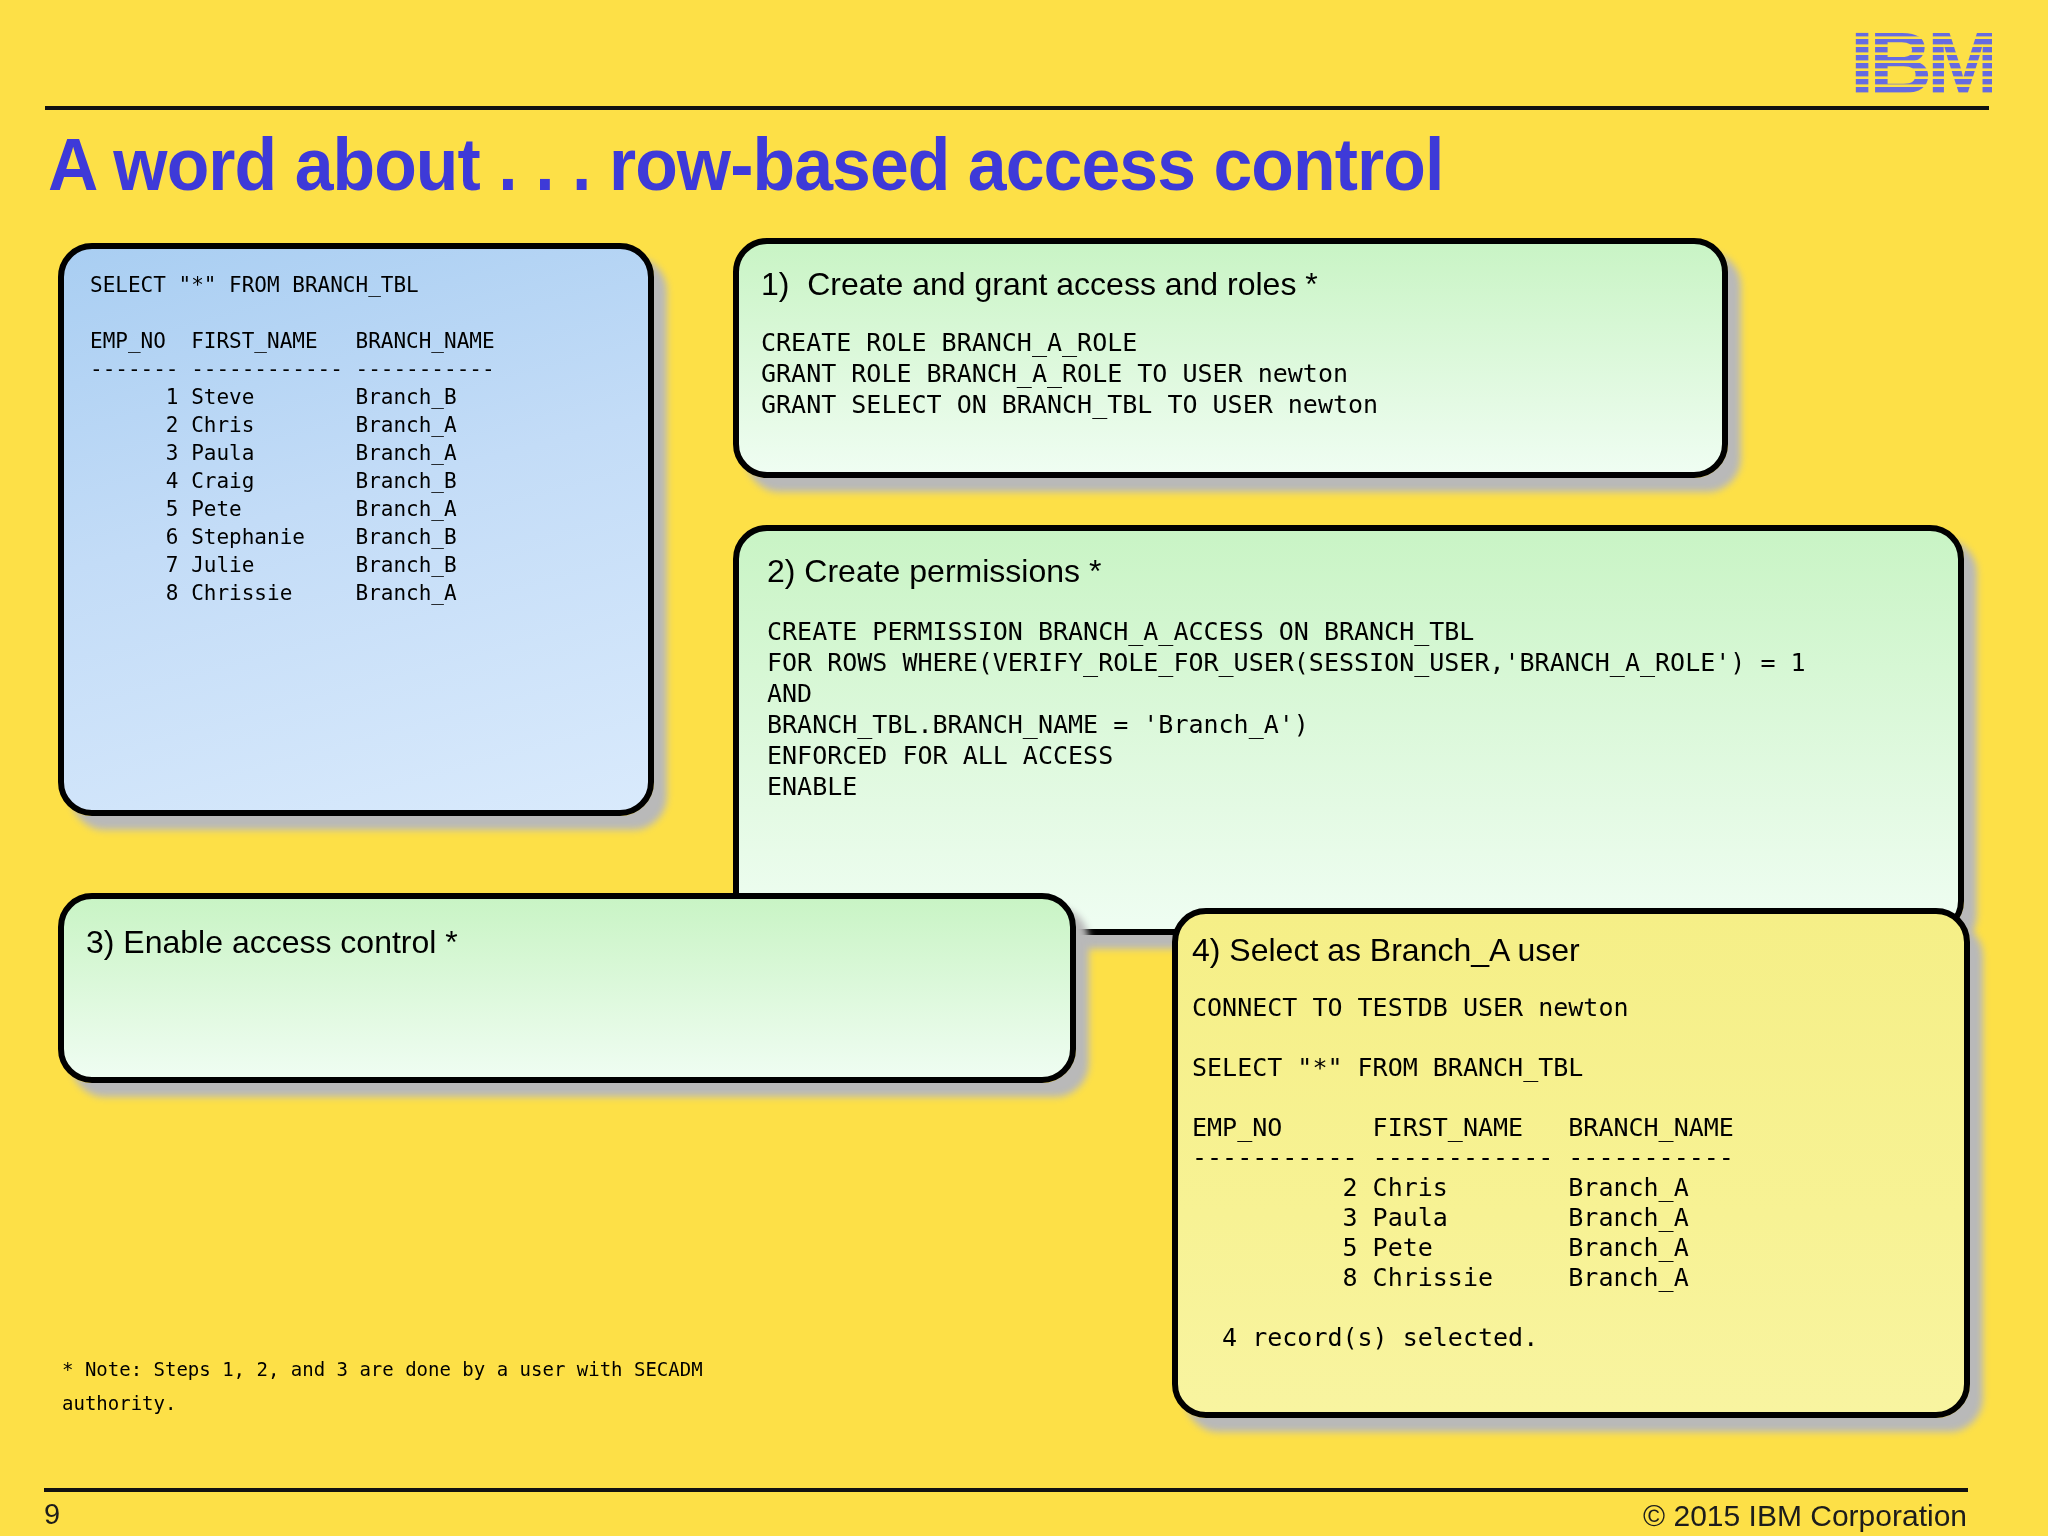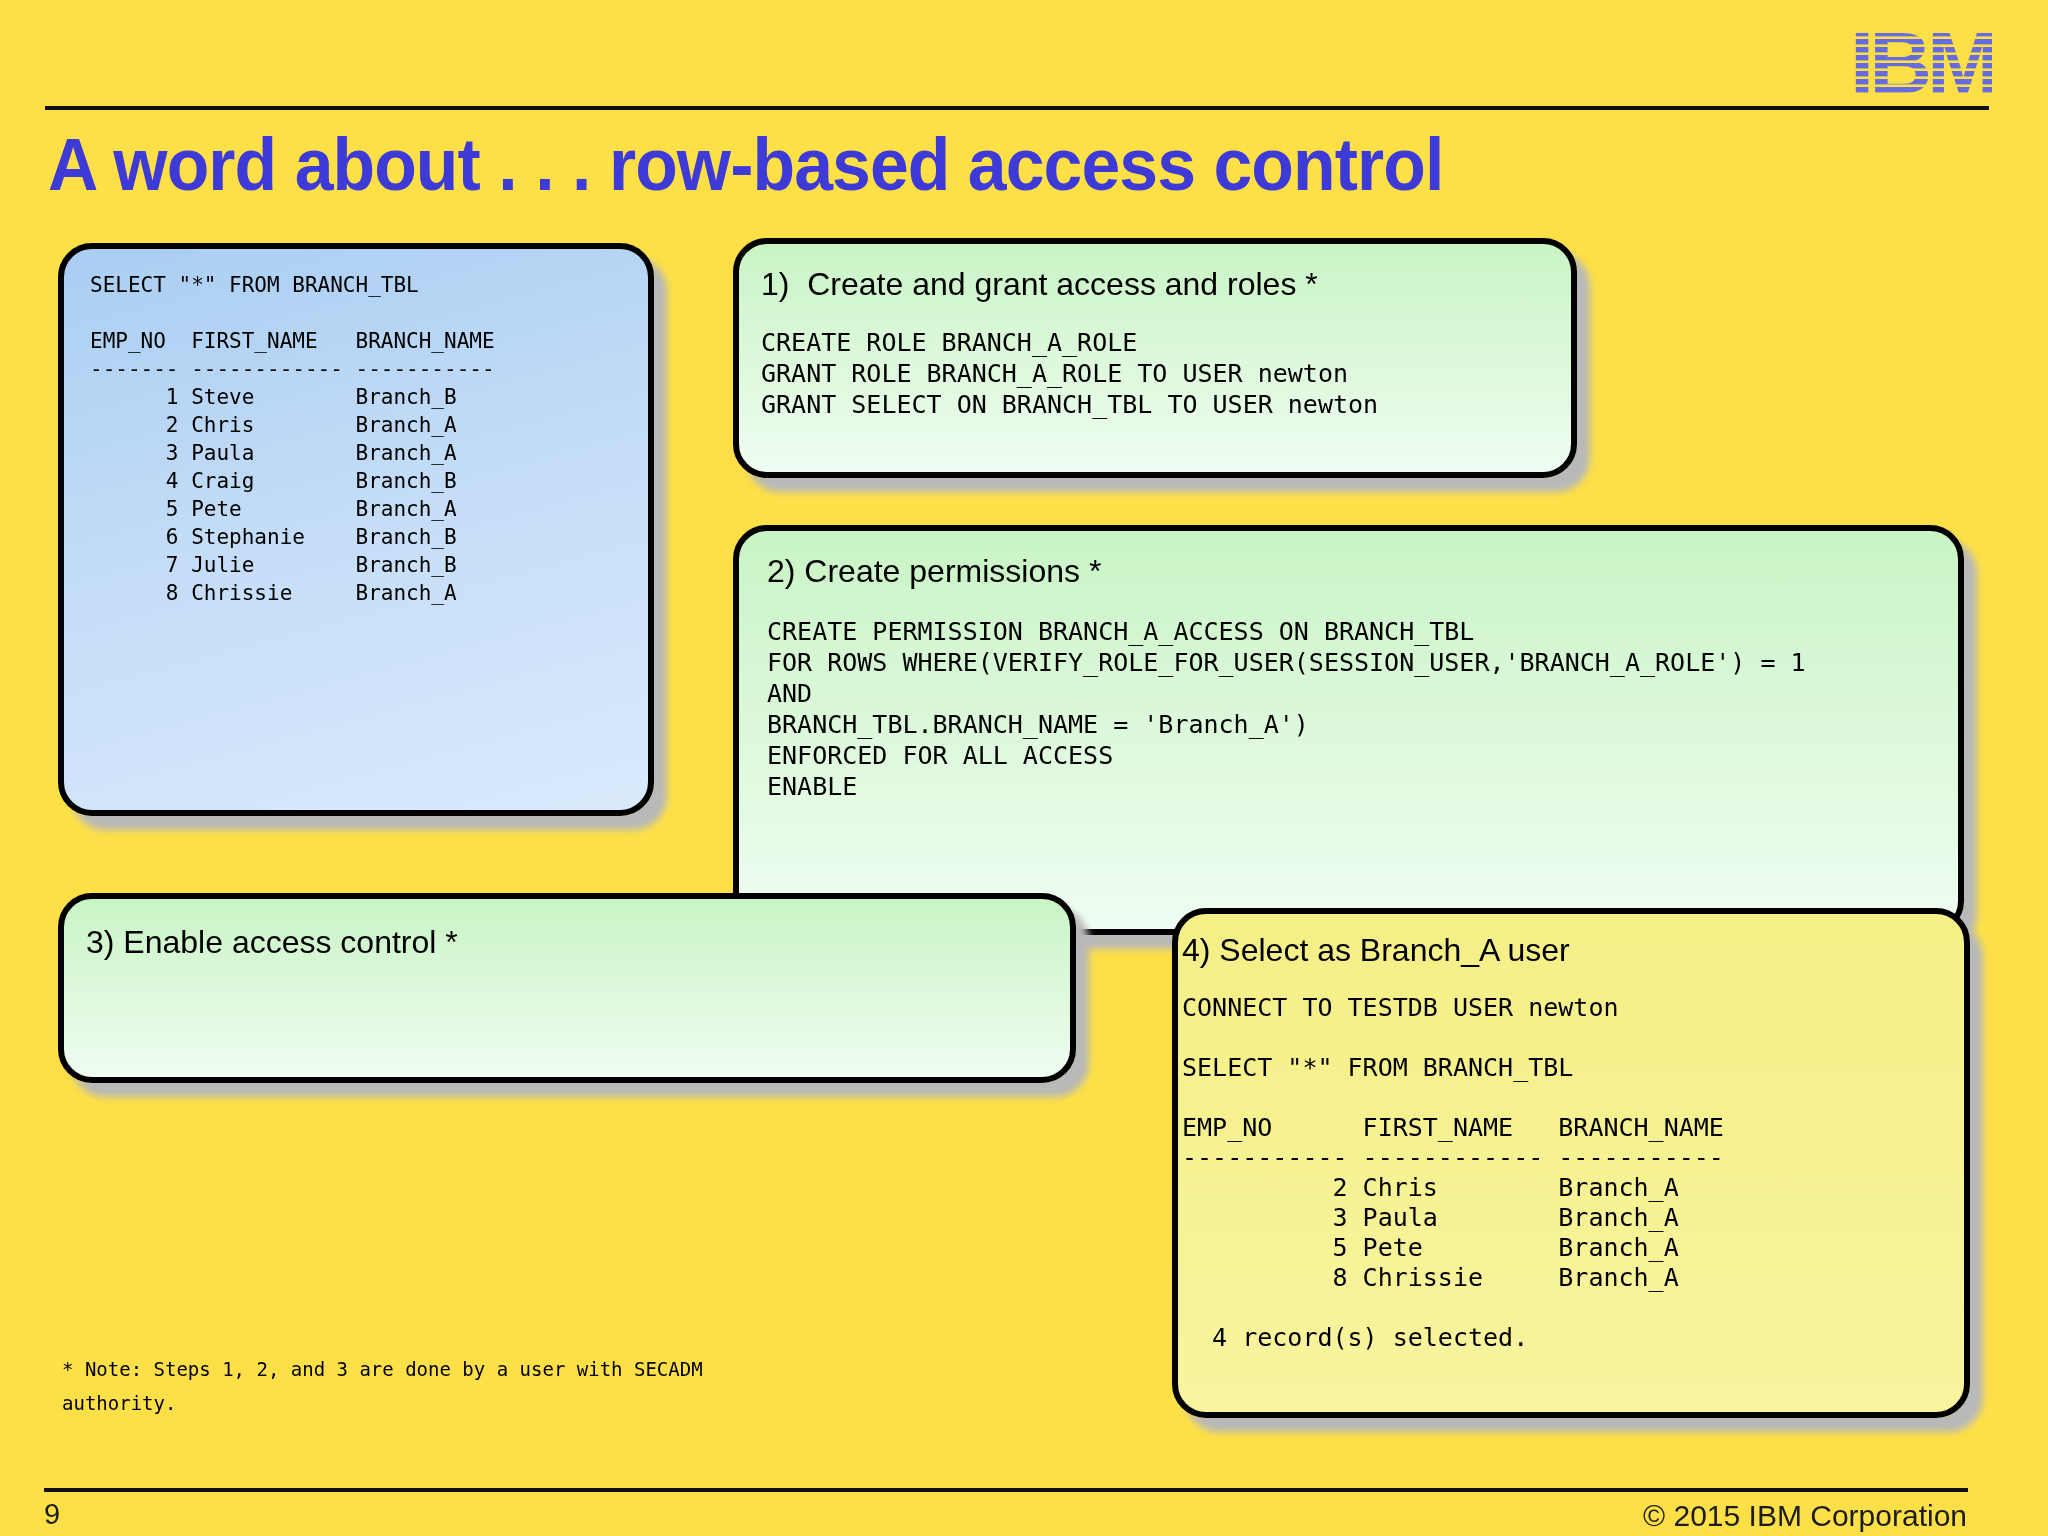--- a/index.html
+++ b/index.html
@@ -18,24 +18,24 @@
               letter-spacing:-1px;white-space:nowrap;
               transform:scaleX(0.93);transform-origin:0 0;}
 
   .box{position:absolute;box-sizing:border-box;border:6px solid #000000;border-radius:34px;
        box-shadow:13px 14px 7px #b9b9b9;}
   .box-blue{background:linear-gradient(165deg,#a9cef2 0%,#c3dcf7 45%,#d9eafc 100%);}
   .box-green{background:linear-gradient(180deg,#c9f4c5 0%,#e4fae4 70%,#effdf2 100%);}
   .box-yellow{background:linear-gradient(180deg,#f5ef87 0%,#f7f294 60%,#f8f4a0 100%);}
 
   .box-data {left:58px;  top:243px; width:596px;  height:573px; padding:22px 18px 0 26px;}
-  .box-step1{left:733px; top:238px; width:844px;  height:240px; padding:21px 18px 0 22px;}
+  .box-step1{left:733px; top:238px; width:995px;  height:240px; padding:21px 18px 0 22px;}
   .box-step2{left:733px; top:525px; width:1231px; height:410px; padding:21px 18px 0 28px;}
   .box-step3{left:58px;  top:893px; width:1018px; height:190px; padding:24px 18px 8px 22px;}
-  .box-step4{left:1172px;top:908px; width:798px;  height:510px; padding:17px 18px 0 4px;}
+  .box-step4{left:1172px;top:908px; width:798px;  height:510px; padding:17px 18px 0 14px;}
 
   .box-label{font-size:32px;line-height:38px;color:#000000;white-space:pre;
              font-family:"Liberation Sans",sans-serif;}
   .box-data  .box-label{margin-bottom:28px;}
   .box-step1 .box-label{margin-bottom:24px;}
   .box-step2 .box-label{margin-bottom:26px;}
   .box-step3 .box-label{margin-bottom:28px;}
   .box-step4 .box-label{margin-bottom:24px;}
 
   pre.code{margin:0;color:#000000;font-family:"DejaVu Sans Mono","Liberation Mono",monospace;}

